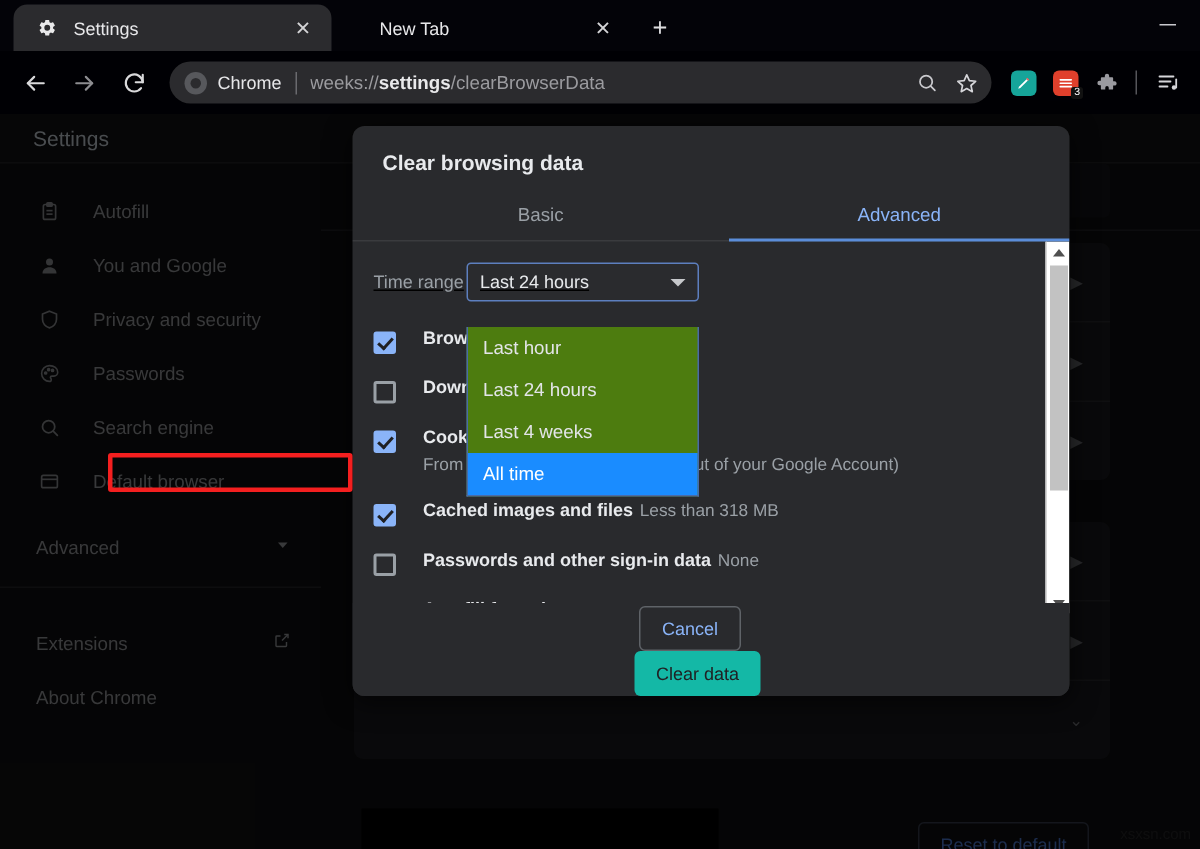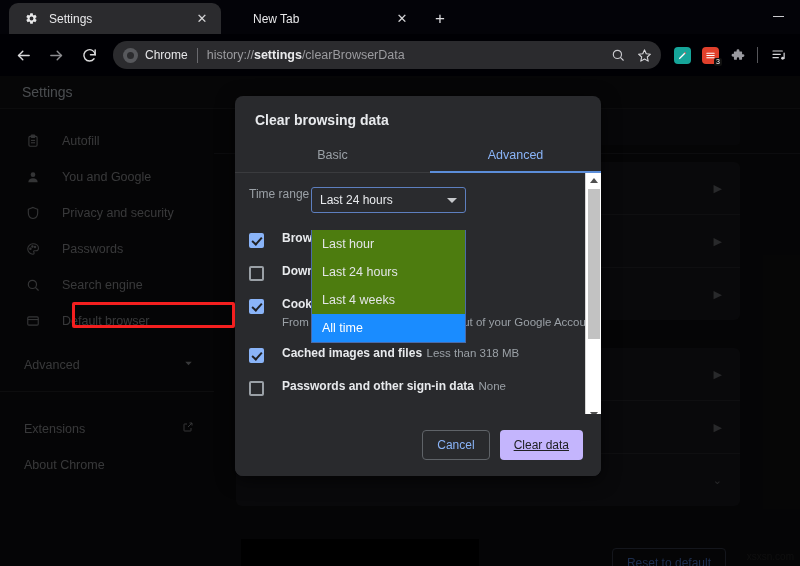--- a/index.html
+++ b/index.html
@@ -367,22 +367,22 @@
 
   
   .scrim {
     position: absolute;
     top: 76px; left: 0; right: 0; bottom: 0;
     background: rgba(0,0,0,0.52);
   }
   .dialog {
     position: absolute;
     left: 235px;
-    top: 96px;
-    width: 366px;
+    top: 84px;
+    width: 478px;
     height: 380px;
     background: #292a2d;
     border-radius: 8px;
     box-shadow: 0 4px 18px rgba(0,0,0,0.65);
     overflow: hidden;
   }
   .dlg-title {
     padding: 16px 0 10px 20px;
     color: #e8eaed;
     font-size: 14px;
@@ -411,21 +411,23 @@
     height: 2px;
     background: #5b8dd9;
   }
   .dlg-body {
     position: relative;
     height: 248px;
     overflow: hidden;
   }
   .time-row {
     display: flex;
+    align-items: center;
     padding: 14px 0 0 14px;
+    text-decoration: underline;
   }
   .time-label {
     color: #9aa0a6;
     font-size: 12px;
     width: 62px;
     flex: 0 0 62px;
   }
   .select-box {
     width: 155px;
     height: 26px;
@@ -579,40 +581,40 @@
   .dlg-footer {
     position: absolute;
     left: 0; right: 0; bottom: 0;
     height: 62px;
     display: flex;
     align-items: center;
     justify-content: flex-end;
     padding-right: 18px;
     box-sizing: border-box;
     background: #292a2d;
+    flex-direction: column;
   }
   .btn-cancel {
     border: 1px solid #5f6368;
     color: #8ab4f8;
     background: transparent;
     font-size: 12px;
     padding: 7px 14px;
     border-radius: 4px;
     margin-right: 10px;
     font-family: "Liberation Sans", sans-serif;
   }
   .btn-primary {
-    background: #c4b5fd;
+    background: #14b8a6;
     color: #202124;
     border: none;
     font-size: 12px;
     padding: 8px 14px;
     border-radius: 4px;
     font-family: "Liberation Sans", sans-serif;
-    text-decoration: underline;
   }
 </style>
 </head>
 <body>
 
 <div class="browser">
 
   <div class="tabstrip">
     <div class="tab active">
       <span class="tab-favicon">
@@ -655,21 +657,21 @@
           <polyline points="20,4 20,11 13.4,11"></polyline>
       </svg>
     </div>
 
     <div class="omnibox">
       <span class="omni-chip">
         <span class="chrome-glyph"></span>
         <span class="omni-chip-text">Chrome</span>
       </span>
       <span class="omni-sep"></span>
-      <span class="omni-url"><span>history://</span><b>settings</b><span>/clearBrowserData</span></span>
+      <span class="omni-url"><span>weeks://</span><b>settings</b><span>/clearBrowserData</span></span>
       <span class="omni-right">
         <span class="omni-icon">
           <svg width="14" height="14" viewBox="0 0 24 24" fill="none" stroke="#c9c9cd" stroke-width="2" stroke-linecap="round">
             <circle cx="11" cy="11" r="7"></circle>
               <line x1="16.5" y1="16.5" x2="21" y2="21"></line>
           </svg>
         </span>
         <span class="omni-icon">
           <svg width="15" height="15" viewBox="0 0 24 24" fill="none" stroke="#d6d6da" stroke-width="1.8" stroke-linejoin="round">
             <polygon points="12,3 14.8,9.2 21.5,9.9 16.5,14.4 17.9,21 12,17.6 6.1,21 7.5,14.4 2.5,9.9 9.2,9.2"></polygon>

